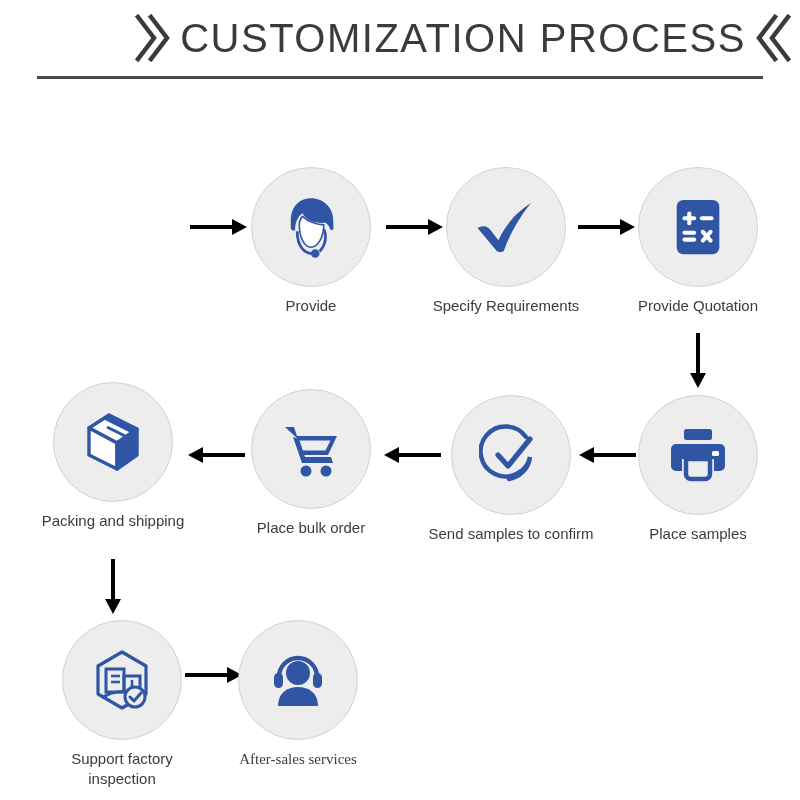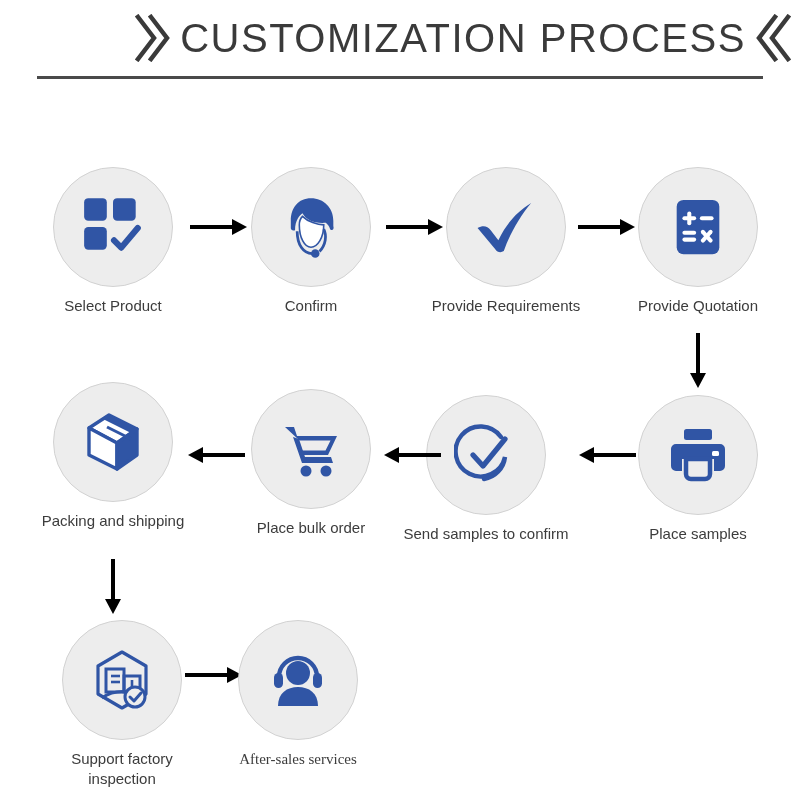--- a/index.html
+++ b/index.html
@@ -62,66 +62,55 @@
       </svg>
       <span class="title-text">CUSTOMIZATION PROCESS</span>
       <svg class="chev" width="40" height="48" viewBox="0 0 40 48">
         <path d="M21 3 L5 24 L21 45" fill="none" stroke="#3a3a3a" stroke-width="4.5" stroke-linecap="square"></path>
         <path d="M34 3 L18 24 L34 45" fill="none" stroke="#3a3a3a" stroke-width="4.5" stroke-linecap="square"></path>
       </svg>
     </div>
     <div class="title-rule"></div>
   </div>
 
-  <div class="node" style="left:113px;top:167px;">
-    <div class="circle">
-      <svg width="66" height="66" viewBox="0 0 64 64">
-        <rect x="4" y="4" width="22" height="22" rx="4" fill="#3055A5"></rect>
-        <rect x="32" y="4" width="22" height="22" rx="4" fill="#3055A5"></rect>
-        <rect x="4" y="32" width="22" height="22" rx="4" fill="#3055A5"></rect>
-        <path d="M33 45 L40 52 L56 33" fill="none" stroke="#3055A5" stroke-width="6" stroke-linecap="round" stroke-linejoin="round"></path>
-      </svg>
-    </div>
-    <div class="node-label">Select Product</div>
-  </div>
 
   <div class="arrow" style="left:190px;top:214px;">
     <svg width="58" height="26" viewBox="0 0 58 26">
       <line x1="0" y1="13" x2="42" y2="13" stroke="#000" stroke-width="4"></line>
       <path d="M42 5 L57 13 L42 21 Z" fill="#000"></path>
     </svg>
   </div>
 
   <div class="node" style="left:311px;top:167px;">
     <div class="circle">
       <svg width="68" height="68" viewBox="0 0 64 64">
         <path d="M32 5 C20 5 13 14 13 26 L13 33 C13 35 15 36 17 35 C17 26 21 21 24 19 C27 25 35 29 46 28 C48 30 49 31 50 34 C52 36 54 34 53 31 L53 26 C53 14 44 5 32 5 Z" fill="#3055A5"></path>
         <path d="M21 30 C21 42 26 51 32 51 C38 51 44 42 44 30 C38 30 29 27 24 22 C22 24 21 27 21 30 Z" fill="#ffffff" stroke="#3055A5" stroke-width="1.5"></path>
         <path d="M19 36 C19 49 25 57 33 57" fill="none" stroke="#3055A5" stroke-width="2.6"></path>
         <circle cx="36" cy="57" r="4" fill="#3055A5"></circle>
         <path d="M44 34 C47 40 46 49 40 55" fill="none" stroke="#3055A5" stroke-width="2.6"></path>
       </svg>
     </div>
-    <div class="node-label">Confirm</div>
+    <div class="node-label">Provide</div>
   </div>
 
   <div class="arrow" style="left:386px;top:214px;">
     <svg width="58" height="26" viewBox="0 0 58 26">
       <line x1="0" y1="13" x2="42" y2="13" stroke="#000" stroke-width="4"></line>
       <path d="M42 5 L57 13 L42 21 Z" fill="#000"></path>
     </svg>
   </div>
 
   <div class="node wide" style="left:506px;top:167px;">
     <div class="circle">
       <svg width="70" height="70" viewBox="0 0 64 64">
         <path d="M6 33 C11 30 15 31 18 35 L25 44 C33 28 42 18 55 10 C45 22 36 37 30 54 C27 56 24 55 22 52 Z" fill="#3055A5"></path>
       </svg>
     </div>
-    <div class="node-label">Provide Requirements</div>
+    <div class="node-label">Specify Requirements</div>
   </div>
 
   <div class="arrow" style="left:578px;top:214px;">
     <svg width="58" height="26" viewBox="0 0 58 26">
       <line x1="0" y1="13" x2="42" y2="13" stroke="#000" stroke-width="4"></line>
       <path d="M42 5 L57 13 L42 21 Z" fill="#000"></path>
     </svg>
   </div>
 
   <div class="node wide" style="left:698px;top:167px;">
@@ -161,21 +150,21 @@
     <div class="node-label">Place samples</div>
   </div>
 
   <div class="arrow" style="left:578px;top:442px;">
     <svg width="58" height="26" viewBox="0 0 58 26">
       <line x1="58" y1="13" x2="16" y2="13" stroke="#000" stroke-width="4"></line>
       <path d="M16 5 L1 13 L16 21 Z" fill="#000"></path>
     </svg>
   </div>
 
-  <div class="node wide" style="left:486px;top:395px;">
+  <div class="node wide" style="left:511px;top:395px;">
     <div class="circle">
       <svg width="64" height="64" viewBox="0 0 64 64">
         <path d="M47 14 A25 25 0 1 0 51 34 A25 25 0 0 1 30 56" fill="none" stroke="#3055A5" stroke-width="4.4" stroke-linecap="round"></path>
         <path d="M19 32 L29 43 L51 16" fill="none" stroke="#3055A5" stroke-width="5.2" stroke-linecap="round" stroke-linejoin="round"></path>
       </svg>
     </div>
     <div class="node-label">Send samples to confirm</div>
   </div>
 
   <div class="arrow" style="left:383px;top:442px;">

